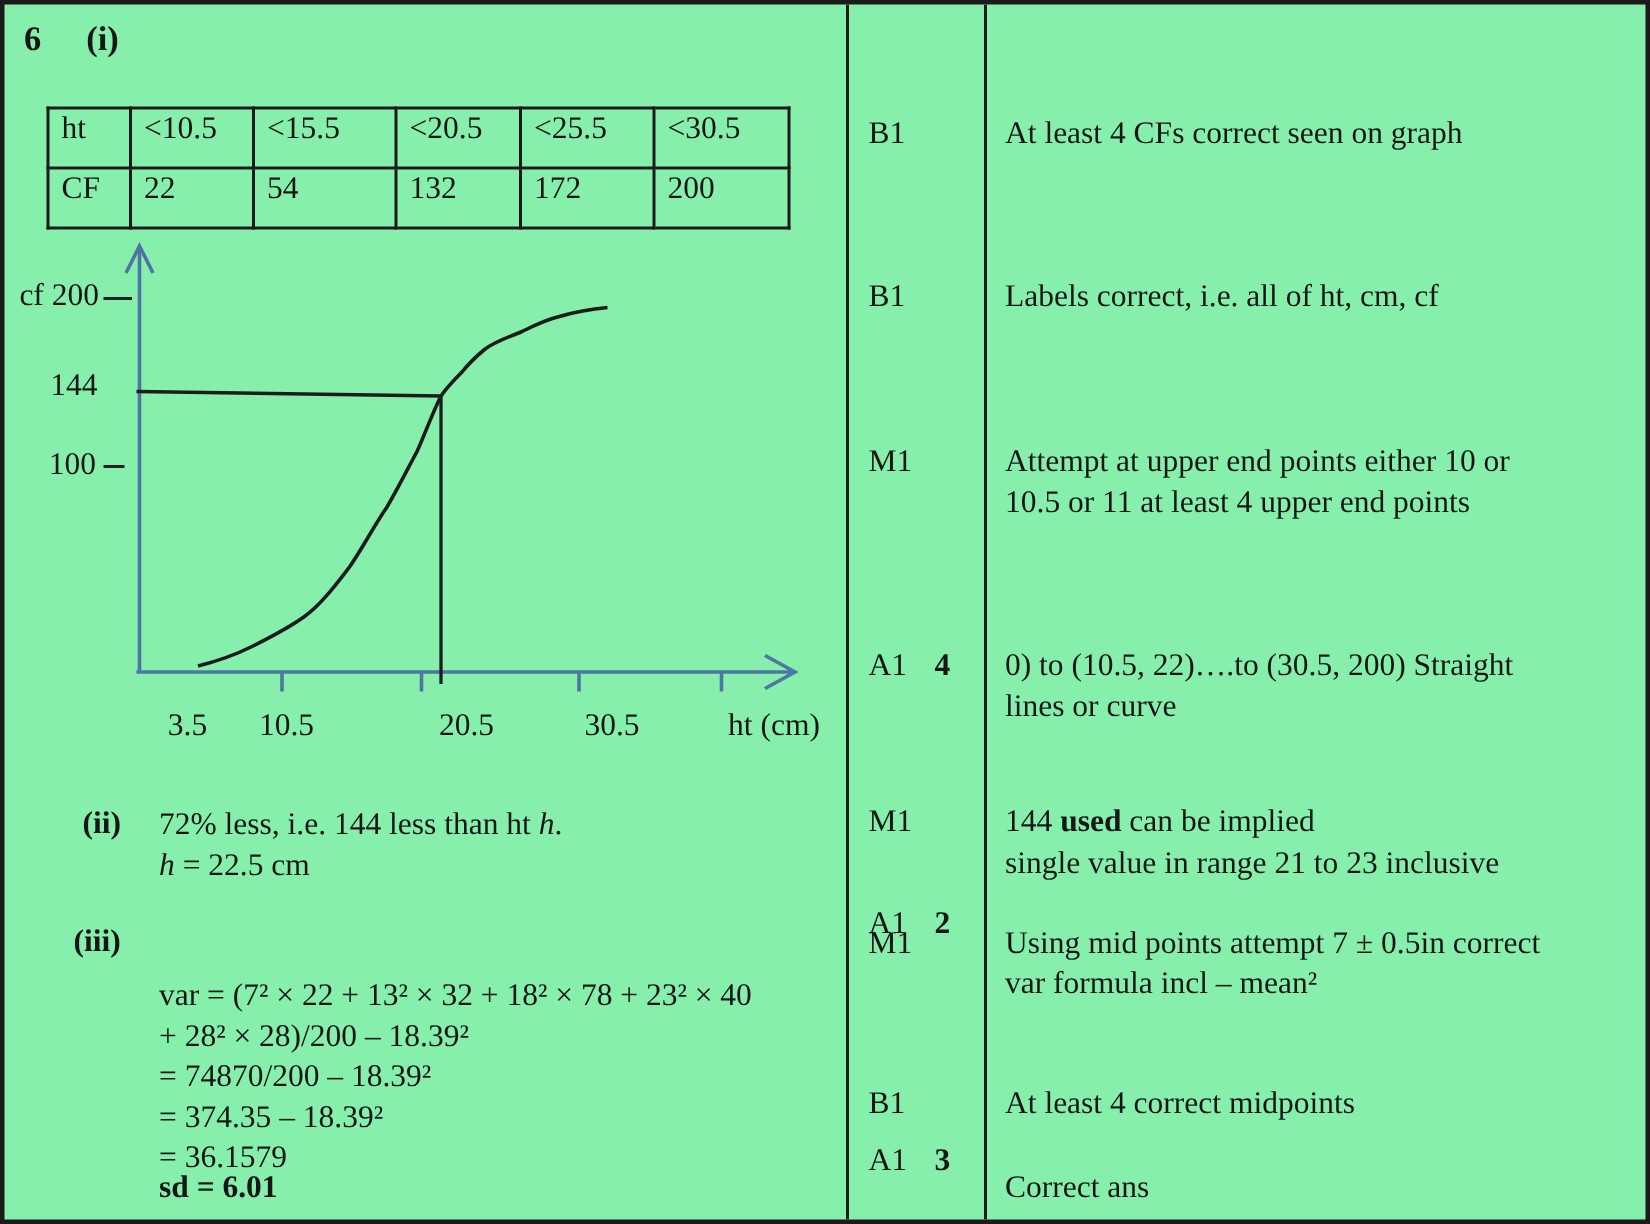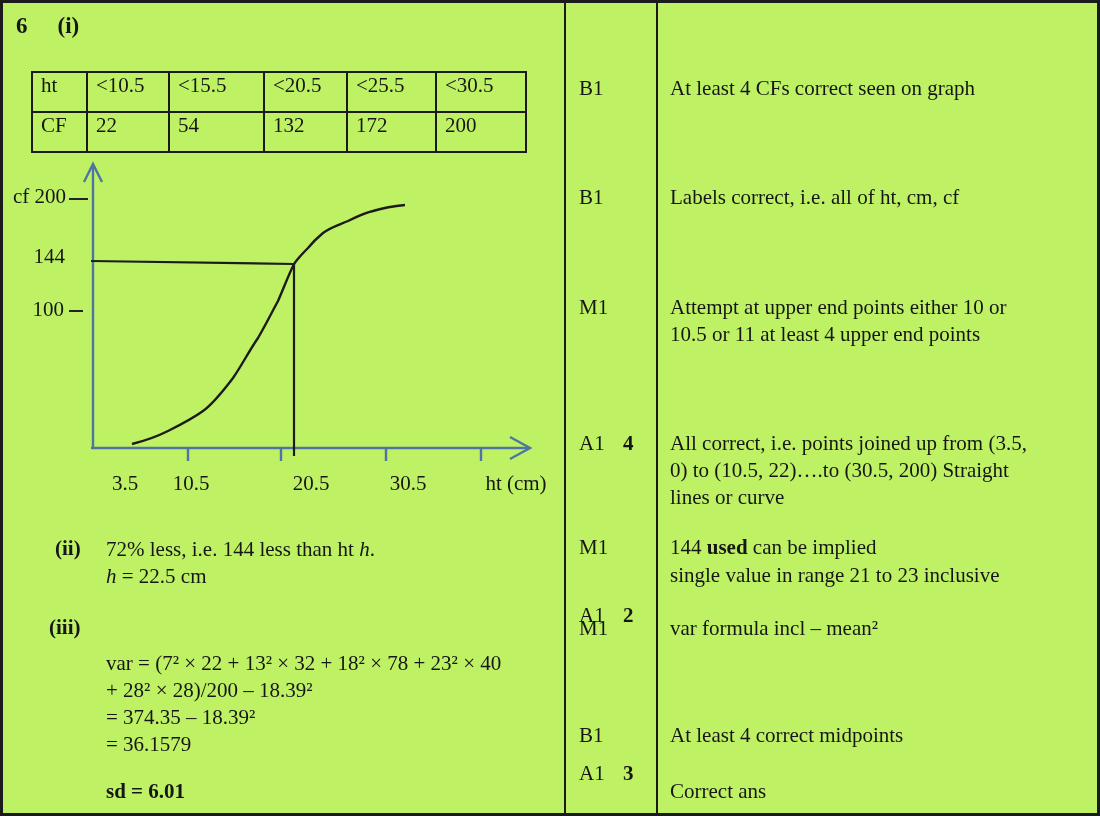--- a/index.html
+++ b/index.html
@@ -1,20 +1,20 @@
 <!DOCTYPE html>
 <html><head>
 <meta charset="utf-8">
 <style>
   * { margin:0; padding:0; box-sizing:border-box; }
   html,body { background:#e8e8e8; }
   .page {
     position:relative;
     width:1100px; height:816px;
-    background:#bef264;
+    background:#86efac;
     border:3px solid #1b1b1b;
     font-family:"Liberation Serif", serif;
     color:#161616;
     overflow:hidden;
   }
   .divider { position:absolute; top:0; bottom:0; width:2px; background:#1b1b1b; }
   .div-marks { left:561px; }
   .div-comments { left:653px; }
 
   .qhead { position:absolute; left:13px; top:10px; font-size:23px; font-weight:bold; }
@@ -135,20 +135,21 @@
   <div class="part-label" style="left:52px; top:533px;">(ii)</div>
   <div class="work" style="top:533px;">
     <div class="line"><span>72% less, i.e. 144 less than ht </span><i class="var">h</i><span>.</span></div>
     <div class="line"><i class="var">h</i><span> = 22.5 cm</span></div>
   </div>
 
   <div class="part-label" style="left:46px; top:612px;">(iii)</div>
   <div class="work" style="top:612px;margin-top:35px;">
     <div class="line">var = (7² × 22 + 13² × 32 + 18² × 78 + 23² × 40</div>
     <div class="line">+ 28² × 28)/200 – 18.39²</div>
+    <div class="line">= 74870/200 – 18.39²</div>
     <div class="line">= 374.35 – 18.39²</div>
     <div class="line">= 36.1579</div>
   </div>
   <div class="work line" style="top:775px;font-weight:bold;">sd = 6.01</div>
 
   <div class="mark-row" style="top:72px;"><span class="code">B1</span><span class="total"></span></div>
   <div class="mark-row" style="top:181px;"><span class="code">B1</span><span class="total"></span></div>
   <div class="mark-row" style="top:291px;"><span class="code">M1</span><span class="total"></span></div>
   <div class="mark-row" style="top:427px;"><span class="code">A1</span><span class="total">4</span></div>
   <div class="mark-row" style="top:531px;"><span class="code">M1</span><span class="total"></span></div>
@@ -161,31 +162,31 @@
     <div class="line">At least 4 CFs correct seen on graph</div>
   </div>
   <div class="comment" style="top:181px;">
     <div class="line">Labels correct, i.e. all of ht, cm, cf</div>
   </div>
   <div class="comment" style="top:291px;">
     <div class="line">Attempt at upper end points either 10 or</div>
     <div class="line">10.5 or 11 at least 4 upper end points</div>
   </div>
   <div class="comment" style="top:427px;">
-    <div class="line">All correct, i.e. points joined up from (3.5,</div>
     <div class="line">0) to (10.5, 22)….to (30.5, 200) Straight</div>
     <div class="line">lines or curve</div>
   </div>
   <div class="comment" style="top:531px;">
     <div class="line"><span>144 </span><span class="bold-seg">used</span><span> can be implied</span></div>
   </div>
   <div class="comment" style="top:559px;">
     <div class="line">single value in range 21 to 23 inclusive</div>
   </div>
   <div class="comment" style="top:612px;">
+    <div class="line">Using mid points attempt 7 ± 0.5in correct</div>
     <div class="line">var formula incl – mean²</div>
   </div>
   <div class="comment" style="top:719px;">
     <div class="line">At least 4 correct midpoints</div>
   </div>
   <div class="comment" style="top:775px;">
     <div class="line">Correct ans</div>
   </div>
 
 </div>

